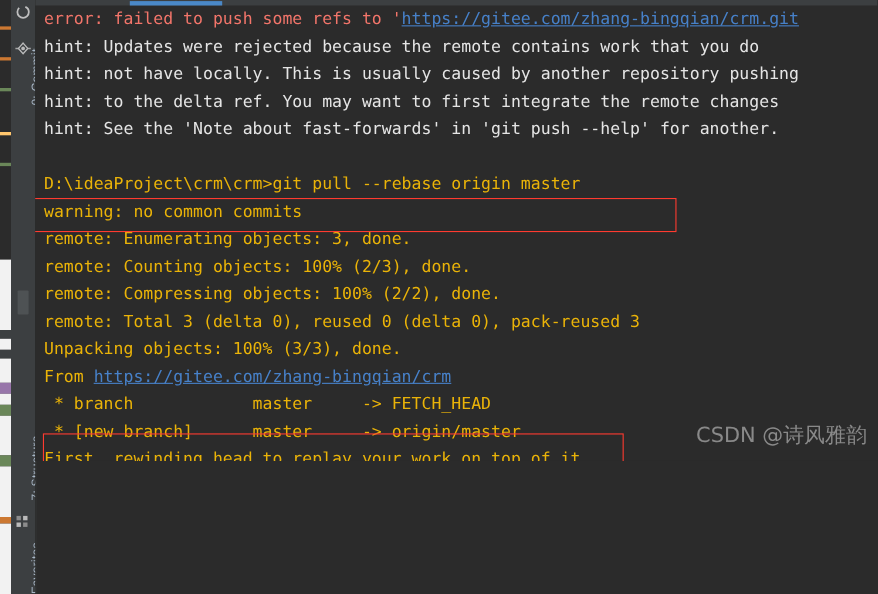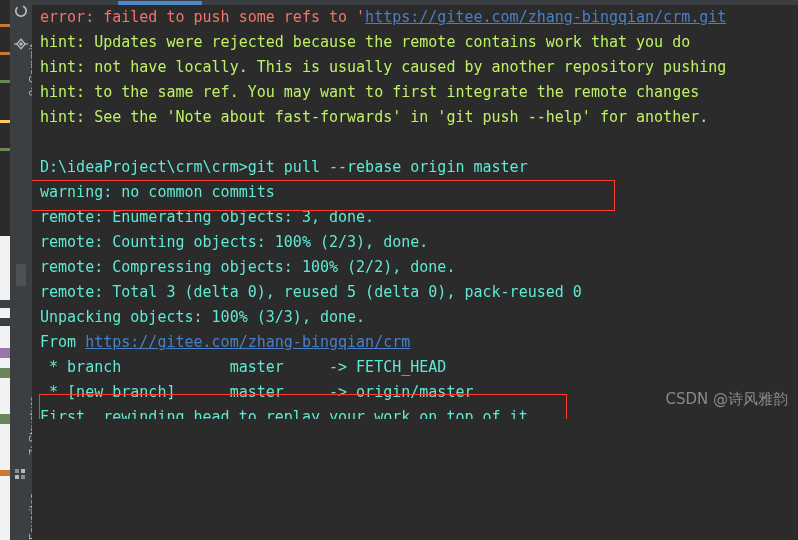--- a/index.html
+++ b/index.html
@@ -99,41 +99,41 @@
   }
   .line {
     height: 25px;
     line-height: 25px;
     font-size: 15px;
     white-space: pre;
     color: #bbbbbb;
     padding-left: 8px;
   }
   .c-error { color: #f2756a; }
-  .c-hint  { color: #bef264; }
-  .c-plain { color: #5eead4; margin-top: 31px; }
+  .c-hint  { color: #e5e5e5; }
+  .c-plain { color: #eab308; margin-top: 31px; }
   .c-link  { color: #4781c9; text-decoration: underline; }
   .c-cjk   { font-family: Liberation Mono, monospace; }
 
   
   .annot-box {
     position: absolute;
     border: 1.5px solid #ff3b30;
     box-sizing: border-box;
     pointer-events: none;
   }
 
   
   .watermark {
     position: absolute;
     right: 10px;
     bottom: 10px;
     color: #9a9a9a;
     font-family: "DejaVu Sans", "Liberation Sans", sans-serif;
-    font-size: 15px;
+    font-size: 19px;
     opacity: .85;
     white-space: nowrap;
   }
 </style>
 </head>
 <body>
 
 <div id="app">
 
   <div class="editor-sliver">
@@ -194,29 +194,29 @@
   <div class="console">
 
     <div class="tabstrip">
       <div class="tab-active-underline" style="left:86px; width:84px;"></div>
     </div>
 
     <div class="lines" id="console-lines">
         <div class="line"><span class="c-error">error: failed to push some refs to '</span><span class="c-link">https://gitee.com/zhang-bingqian/crm.git</span></div>
         <div class="line"><span class="c-hint">hint: Updates were rejected because the remote contains work that you do</span></div>
         <div class="line"><span class="c-hint">hint: not have locally. This is usually caused by another repository pushing</span></div>
-        <div class="line"><span class="c-hint">hint: to the same ref. You may want to first integrate the remote changes</span></div>
+        <div class="line"><span class="c-hint">hint: to the delta ref. You may want to first integrate the remote changes</span></div>
         <div class="line"><span class="c-hint">hint: See the 'Note about fast-forwards' in 'git push --help' for another.</span></div>
         <div class="line"><span class="c-plain"> </span></div>
         <div class="line"><span class="c-plain">D:\ideaProject\crm\crm&gt;git pull --rebase origin master</span></div>
         <div class="line"><span class="c-plain">warning: no common commits</span></div>
         <div class="line"><span class="c-plain">remote: Enumerating objects: 3, done.</span></div>
         <div class="line"><span class="c-plain">remote: Counting objects: 100% (2/3), done.</span></div>
         <div class="line"><span class="c-plain">remote: Compressing objects: 100% (2/2), done.</span></div>
-        <div class="line"><span class="c-plain">remote: Total 3 (delta 0), reused 5 (delta 0), pack-reused 0</span></div>
+        <div class="line"><span class="c-plain">remote: Total 3 (delta 0), reused 0 (delta 0), pack-reused 3</span></div>
         <div class="line"><span class="c-plain">Unpacking objects: 100% (3/3), done.</span></div>
         <div class="line"><span class="c-plain">From </span><span class="c-link">https://gitee.com/zhang-bingqian/crm</span></div>
         <div class="line"><span class="c-plain"> * branch            master     -&gt; FETCH_HEAD</span></div>
         <div class="line"><span class="c-plain"> * [new branch]      master     -&gt; origin/master</span></div>
         <div class="line"><span class="c-plain">First, rewinding head to replay your work on top of it...</span></div>
         <div class="line"><span class="c-plain">Applying: </span><span class="c-plain c-cjk">初始化 crm项目</span></div>
         <div class="line"><span class="c-plain"> </span></div>
       </div>
 
     <div class="annot-box" style="left:-12px; top:180px; width:595px; height:31px;"></div>

